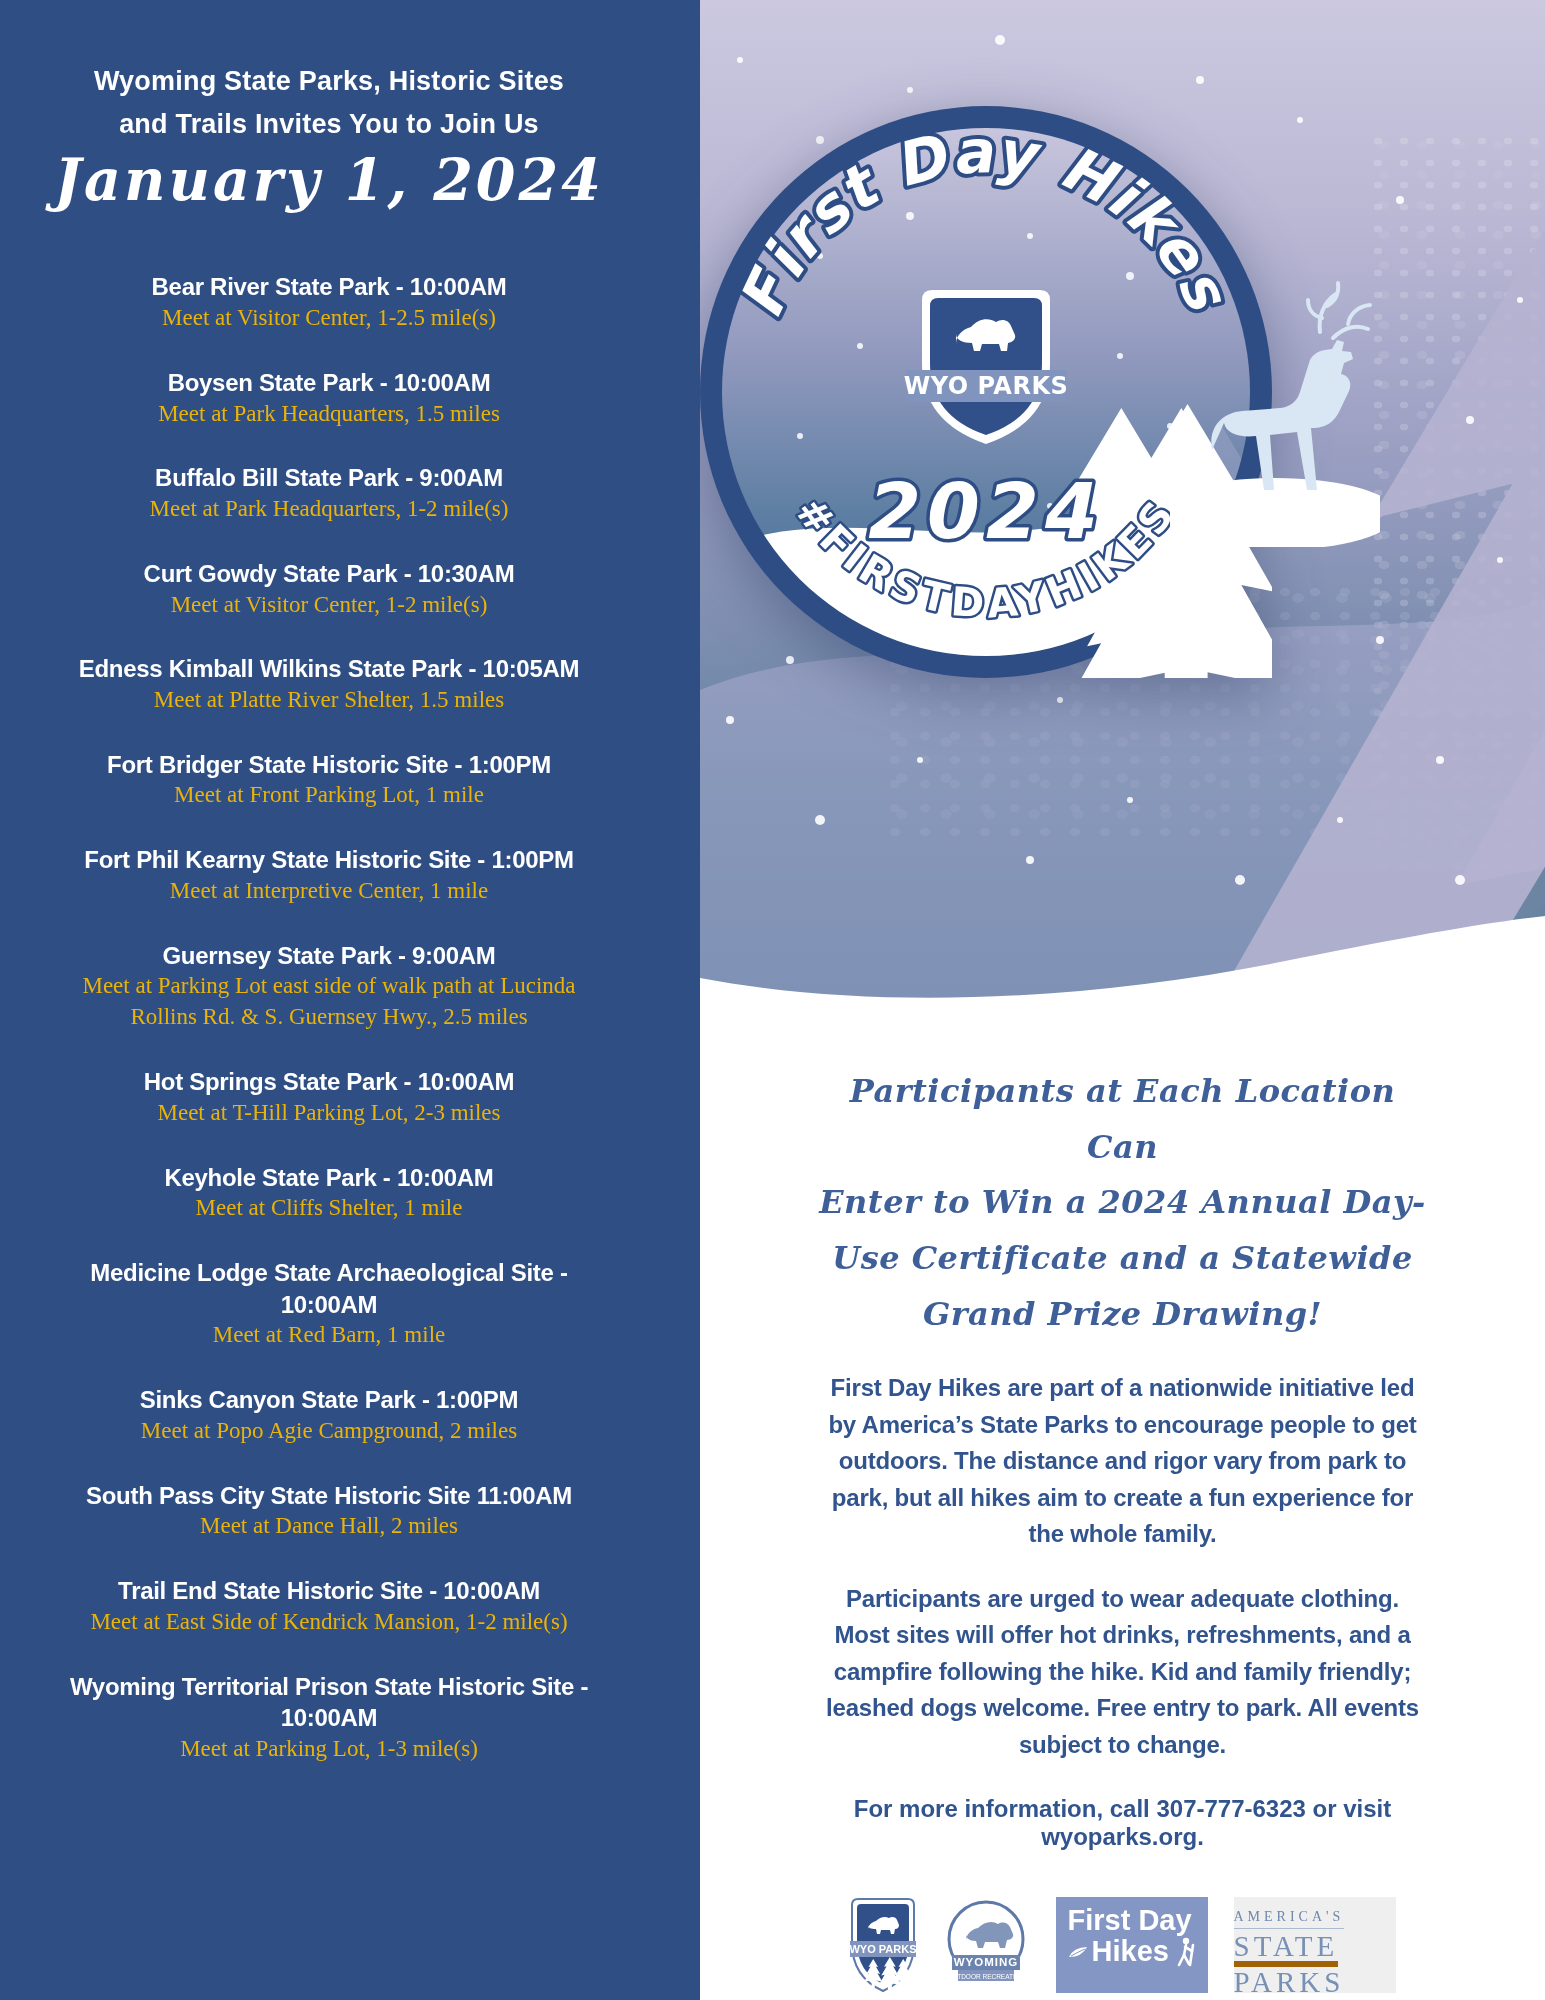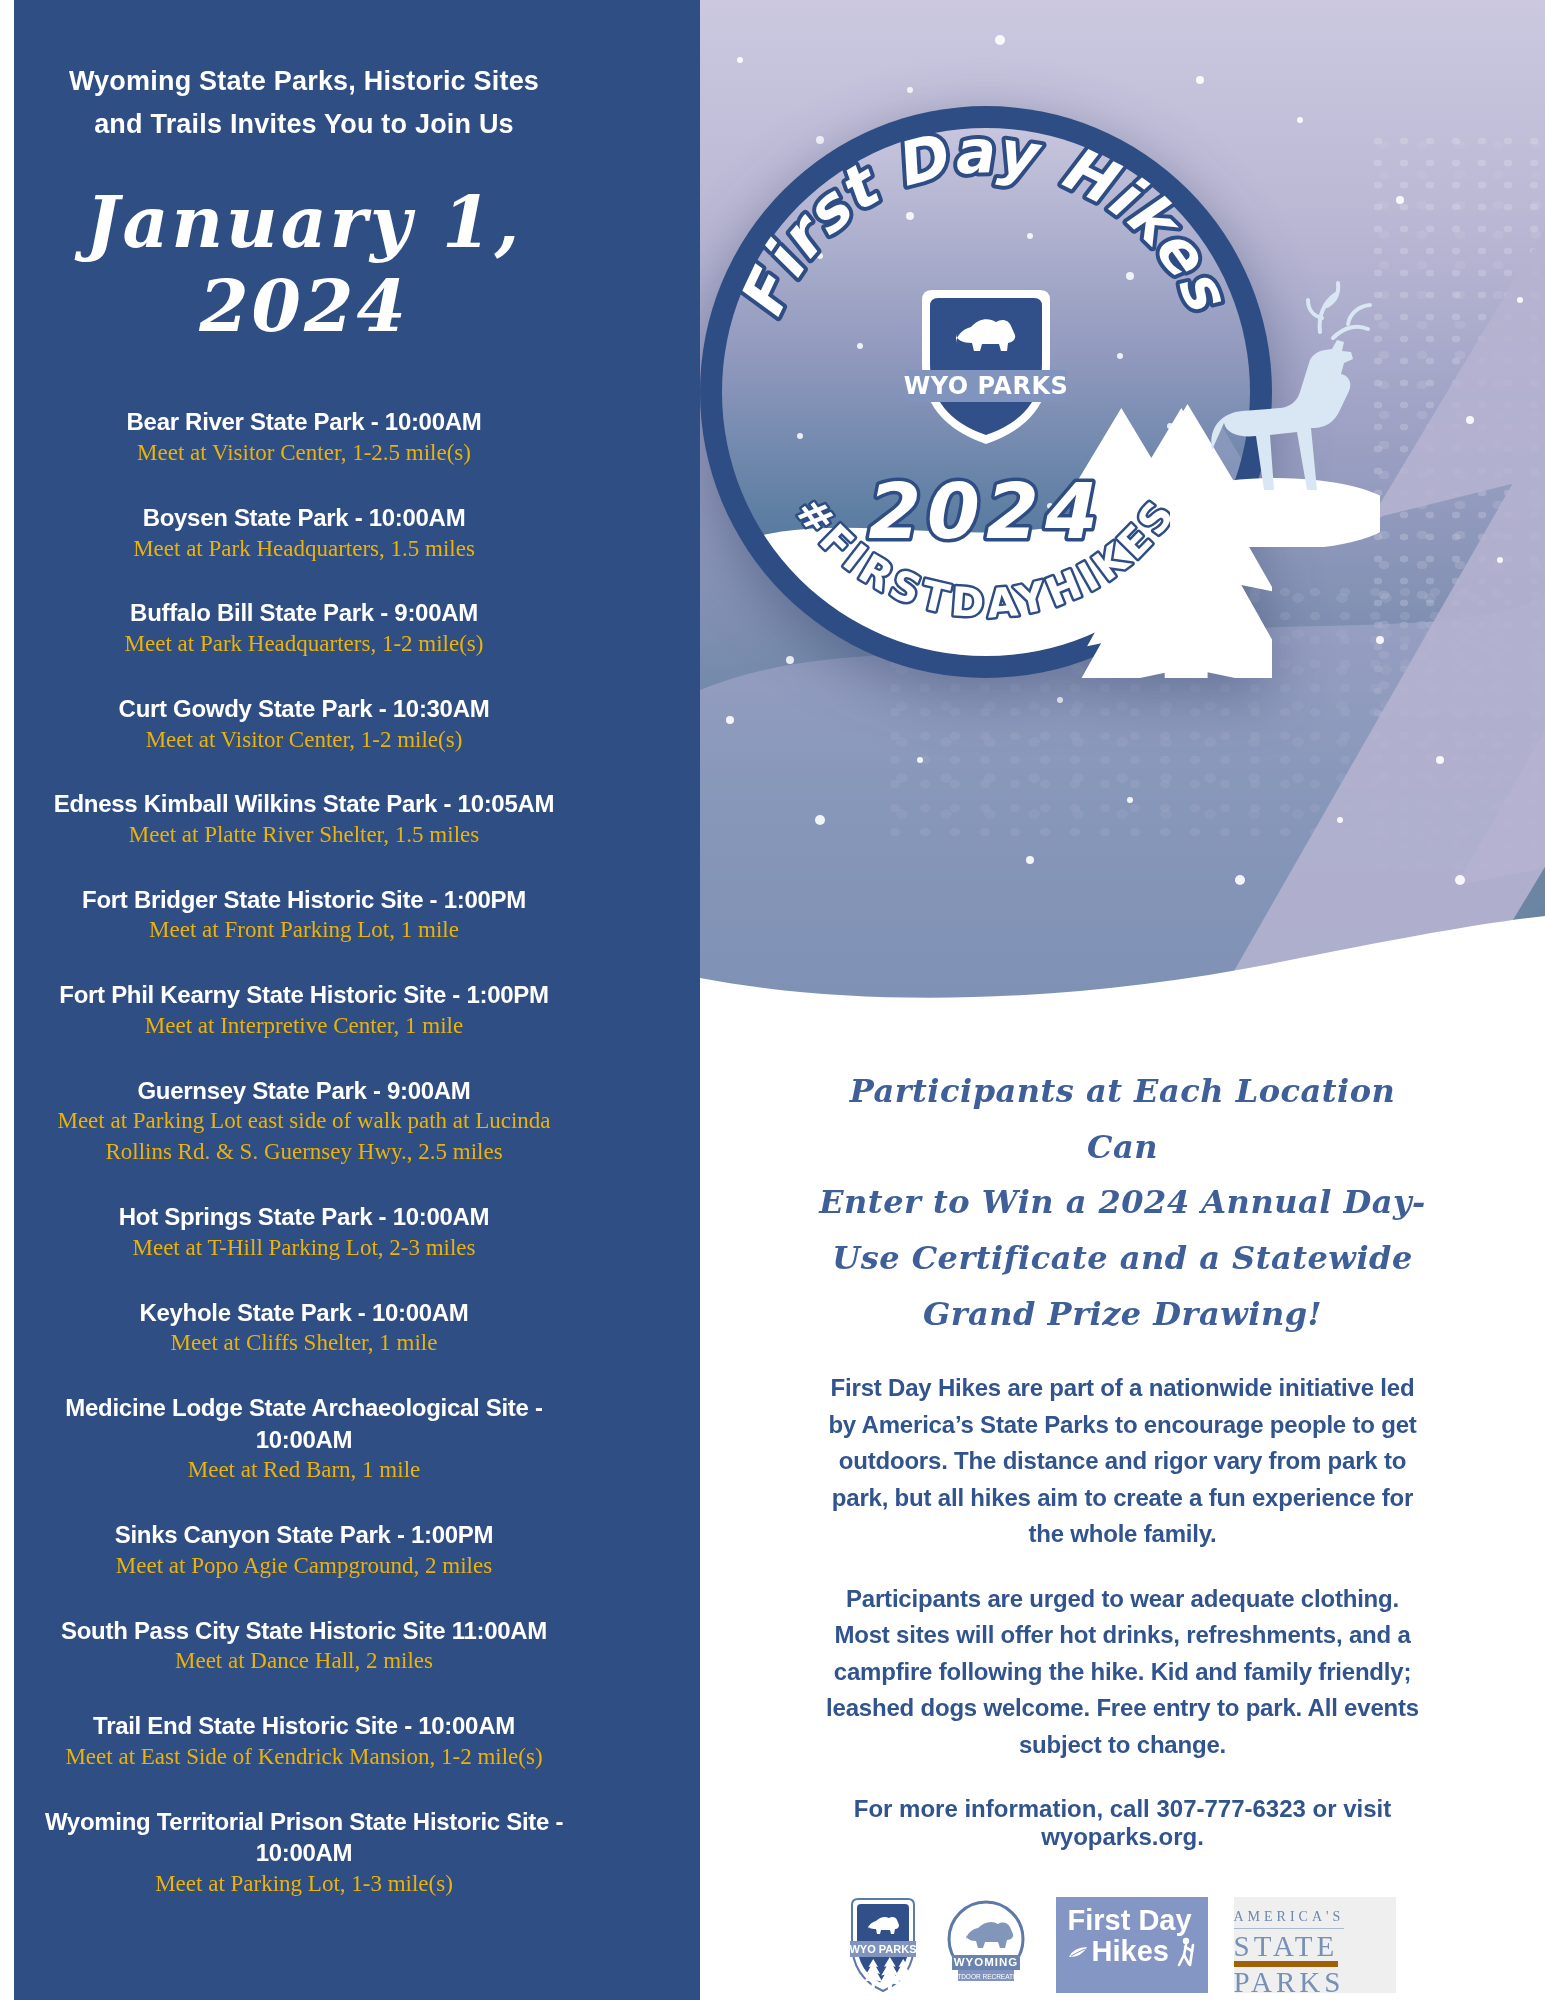--- a/index.html
+++ b/index.html
@@ -1,24 +1,24 @@
 <!DOCTYPE html>
 <html><head>
 <meta charset="utf-8">
 <style>
   html,body { margin:0; padding:0; background:#ffffff; }
   body { width:1545px; height:2000px; font-family:"Liberation Sans",sans-serif; overflow:hidden; }
   .poster { position:relative; width:1545px; height:2000px; background:#ffffff; overflow:hidden; }
 
   
-  .left-panel { position:absolute; left:14px; top:0; width:700px; height:2000px; background:#2f4e84; color:#fff; }
+  .left-panel { position:absolute; left:0; top:0; width:700px; height:2000px; background:#2f4e84; color:#fff;padding-left:39px; }
   .left-content { width:560px; margin:0; padding:60px 0 0 10px; text-align:center; }
   .invite { font-weight:bold; font-size:27px; line-height:1.6; letter-spacing:.2px; }
   .date-script { font-family:"DejaVu Serif",serif; font-style:italic; font-weight:bold;
-                 font-size:71px; margin-top:34px; letter-spacing:3px; }
+                 font-size:57px; letter-spacing:3px; }
   .events { margin-top:58px; }
   .event { margin-bottom:33px; }
   .event-title { font-weight:bold; font-size:24px; line-height:1.32; letter-spacing:-.3px; }
   .event-detail { font-family:"Liberation Serif",serif; font-size:23px; line-height:1.34; color:#eab308; }
 
   
   .right-panel { position:absolute; left:700px; top:0; width:845px; height:2000px; background:#fff; }
 
   .scene { position:relative; width:845px; height:1030px; overflow:hidden;
            background:linear-gradient(180deg,#cbc8e0 0%,#bcb9d5 20%,#a0a3c6 40%,#8190b2 60%,#5d7fa0 78%,#497095 100%); }

